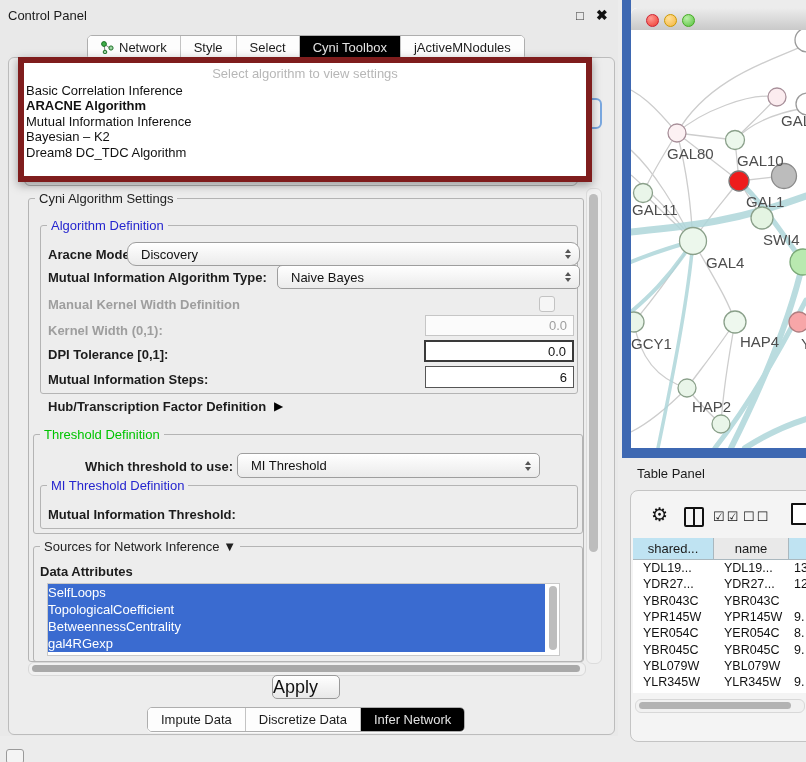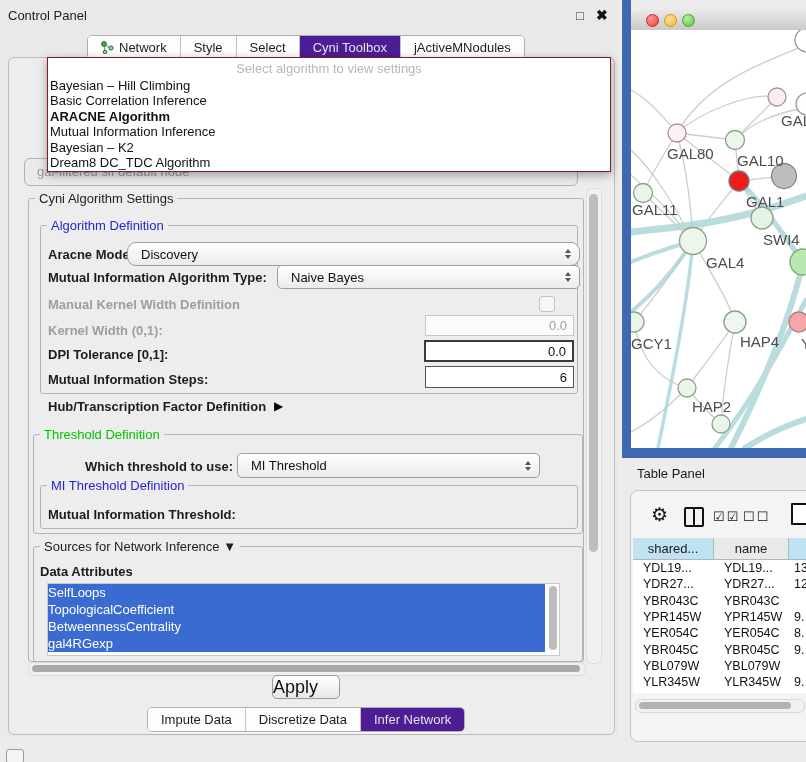--- a/index.html
+++ b/index.html
@@ -8,28 +8,28 @@
   .abs{position:absolute;}
   
   .cp-bg{left:0;top:0;width:618px;height:736px;background:#e9e9e9;}
   .cp-title{left:8px;top:8px;font-size:13px;color:#1b1b1b;}
   .cp-float{left:576px;top:8px;font-size:13px;color:#333;}
   .cp-close{left:596px;top:7px;font-size:14px;font-weight:bold;color:#111;}
   
   .seg{display:flex;height:23px;border:1px solid #aeaeae;border-radius:5px;overflow:hidden;background:#fff;box-shadow:0 1px 0 rgba(255,255,255,.7);}
   .seg .tab{display:flex;align-items:center;gap:5px;padding:0 13px;font-size:13px;color:#1c1c1c;border-right:1px solid #c3c3c3;background:#fdfdfd;cursor:default;white-space:nowrap;}
   .seg .tab:last-child{border-right:none;}
-  .seg .tab.sel{background:#4c1d95;color:#e3e3e3;}
+  .seg .tab.sel{background:#000000;color:#e3e3e3;}
   .main-panel{left:8px;top:57px;width:605px;height:676px;background:#ededed;border:1px solid #bcbcbc;border-radius:6px;}
   
   .behind-combo{left:560px;top:98px;width:38px;height:27px;border:2px solid #7aa8e0;border-radius:6px;background:#f2f2f2;}
   .behind-field{left:24px;top:158px;width:552px;height:26px;border:1px solid #b0b0b0;border-radius:6px;background:#ebebeb;}
   .behind-field span{position:absolute;left:12px;top:5px;font-size:13px;color:#9a9a9a;}
   
-  .dropdown{left:18px;top:57px;width:562px;height:113px;background:#ffffff;border:1px solid #7f1d1d;box-shadow:0 3px 9px rgba(0,0,0,.35);z-index:30;margin-left:29px;}
+  .dropdown{left:18px;top:57px;width:562px;height:113px;background:#ffffff;border:6px solid #7f1d1d;box-shadow:0 3px 9px rgba(0,0,0,.35);z-index:30;}
   .dd-prompt{display:block;text-align:center;font-size:13px;color:#b7b7b7;padding-top:3px;height:17px;}
   .dd-item{display:block;font-size:13px;color:#111;height:15.4px;line-height:15.4px;padding-left:2px;white-space:nowrap;}
   .dd-item.bold{font-weight:bold;}
   
   .group{border:1px solid #b4b4b4;border-radius:3px;}
   .gtitle{position:absolute;top:-8px;left:6px;background:#ededed;padding:0 4px;font-size:13px;color:#222;white-space:nowrap;}
   .gtitle.blue{color:#2525cf;}
   .gtitle.green{color:#00c400;}
   .blabel{font-size:13px;font-weight:bold;color:#1c1c1c;white-space:nowrap;}
   .blabel.dis{color:#9e9e9e;}
@@ -117,21 +117,20 @@
 
   <div class="abs main-panel"></div>
 
   <div class="abs behind-combo"></div>
   <div class="abs behind-field">
     <span>gal-filtered sif default node</span>
   </div>
 
   <div class="abs dropdown">
     <span class="dd-prompt">Select algorithm to view settings</span>
-    <span class="dd-item">Bayesian – Hill Climbing</span>
     <span class="dd-item">Basic Correlation Inference</span>
     <span class="dd-item bold">ARACNE Algorithm</span>
     <span class="dd-item">Mutual Information Inference</span>
     <span class="dd-item">Bayesian – K2</span>
     <span class="dd-item">Dream8 DC_TDC Algorithm</span>
   </div>
 
   <div class="abs group" style="left:28px;top:198px;width:554px;height:462px;">
     <span class="gtitle">Cyni Algorithm Settings</span>
   </div>

